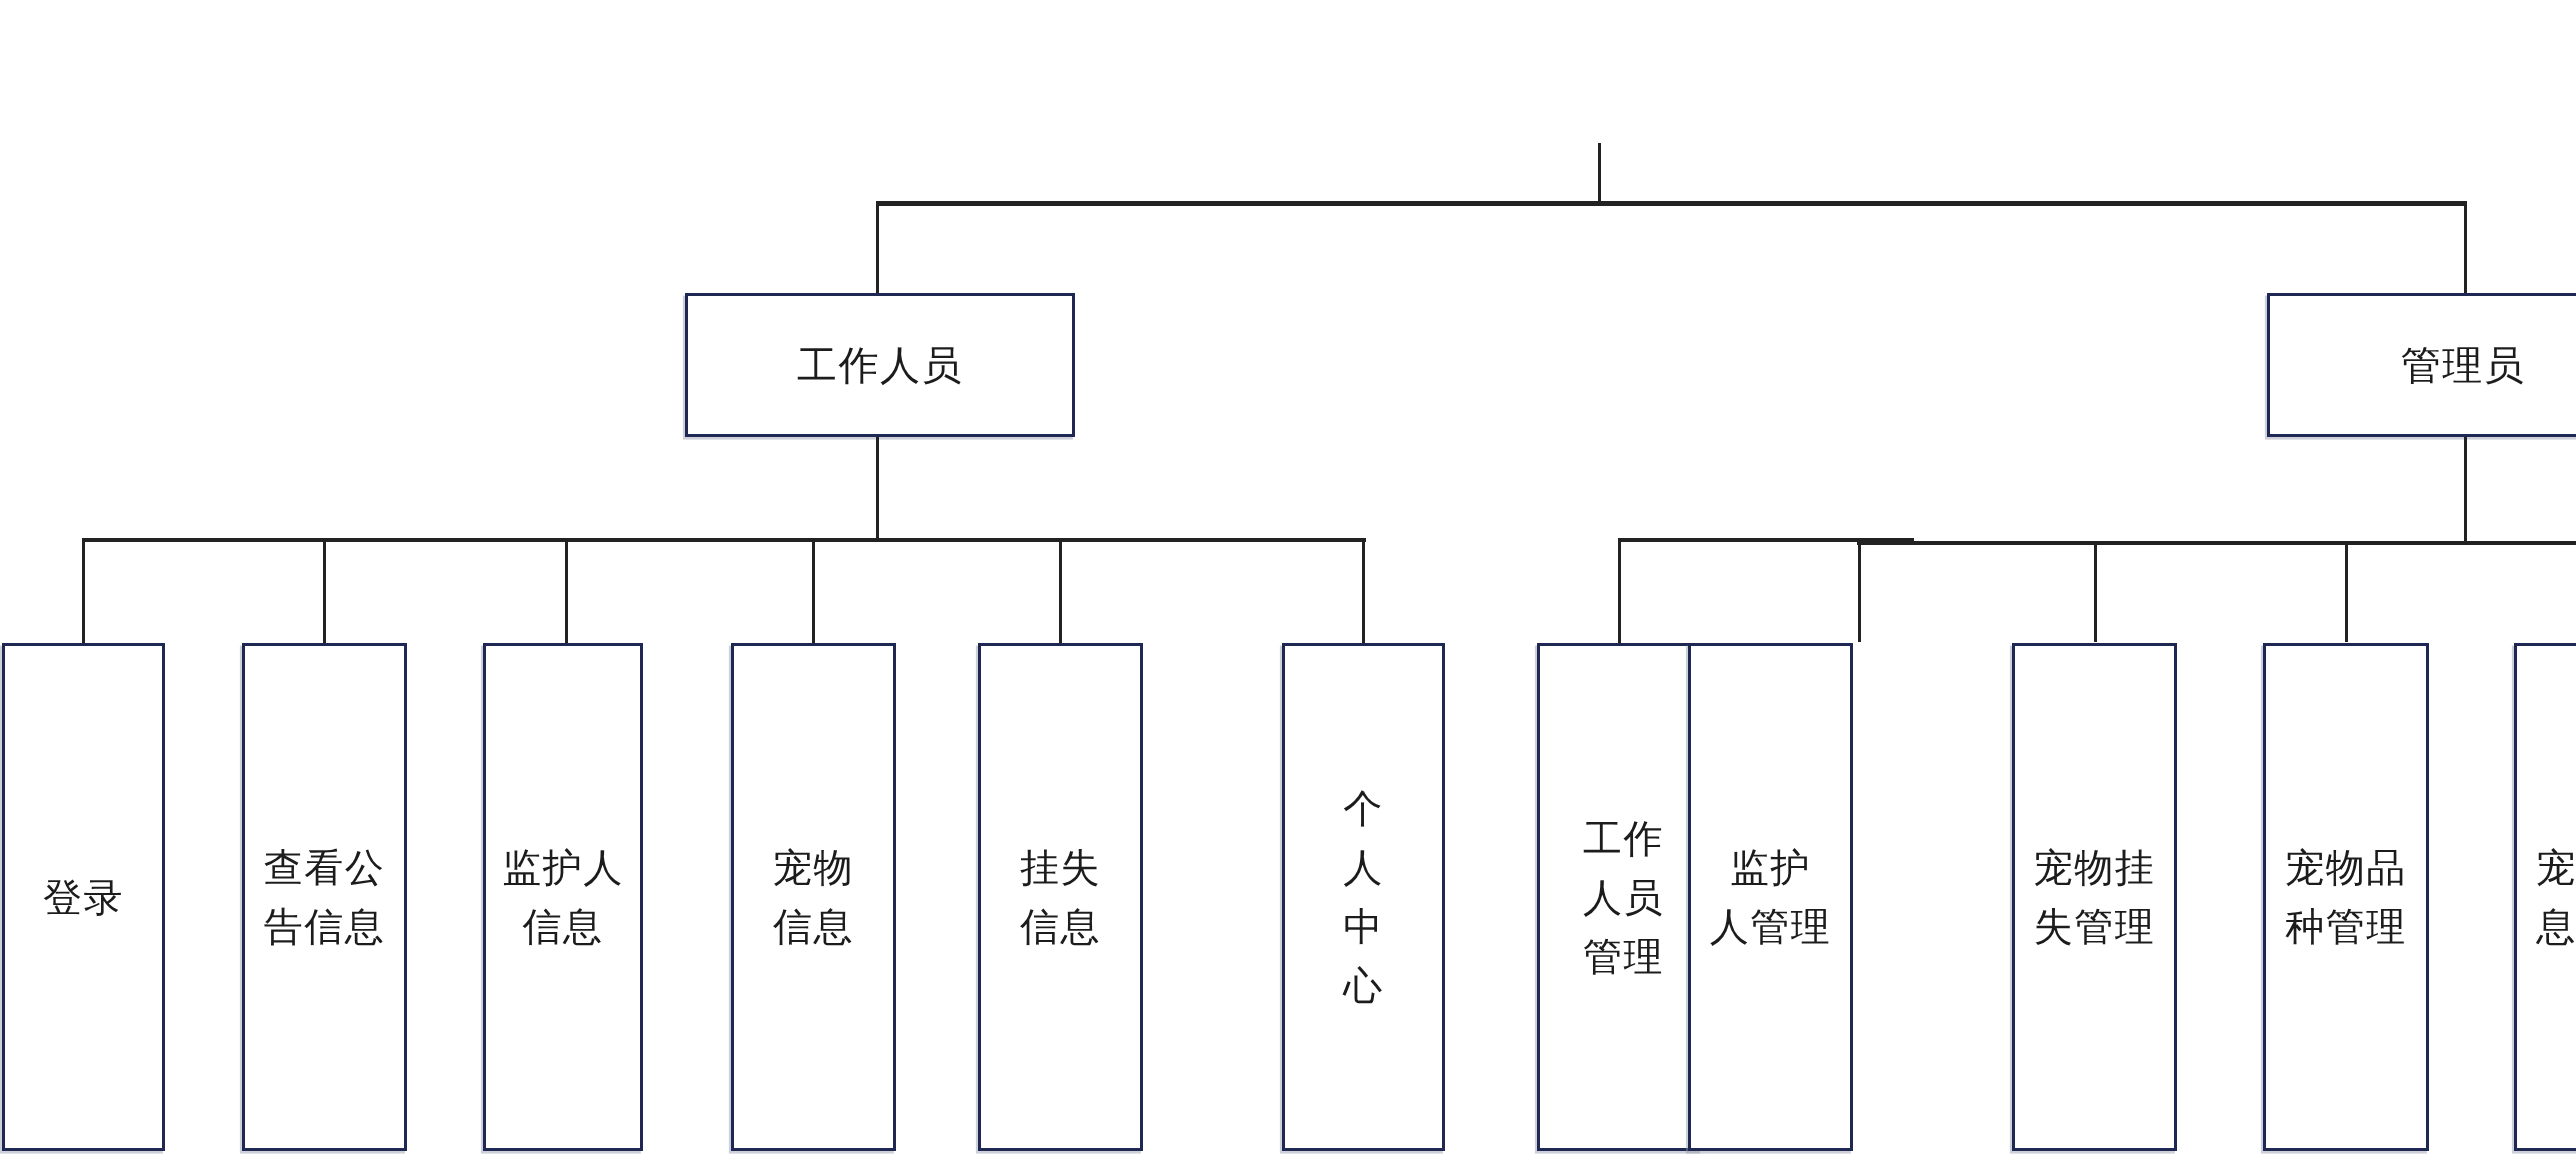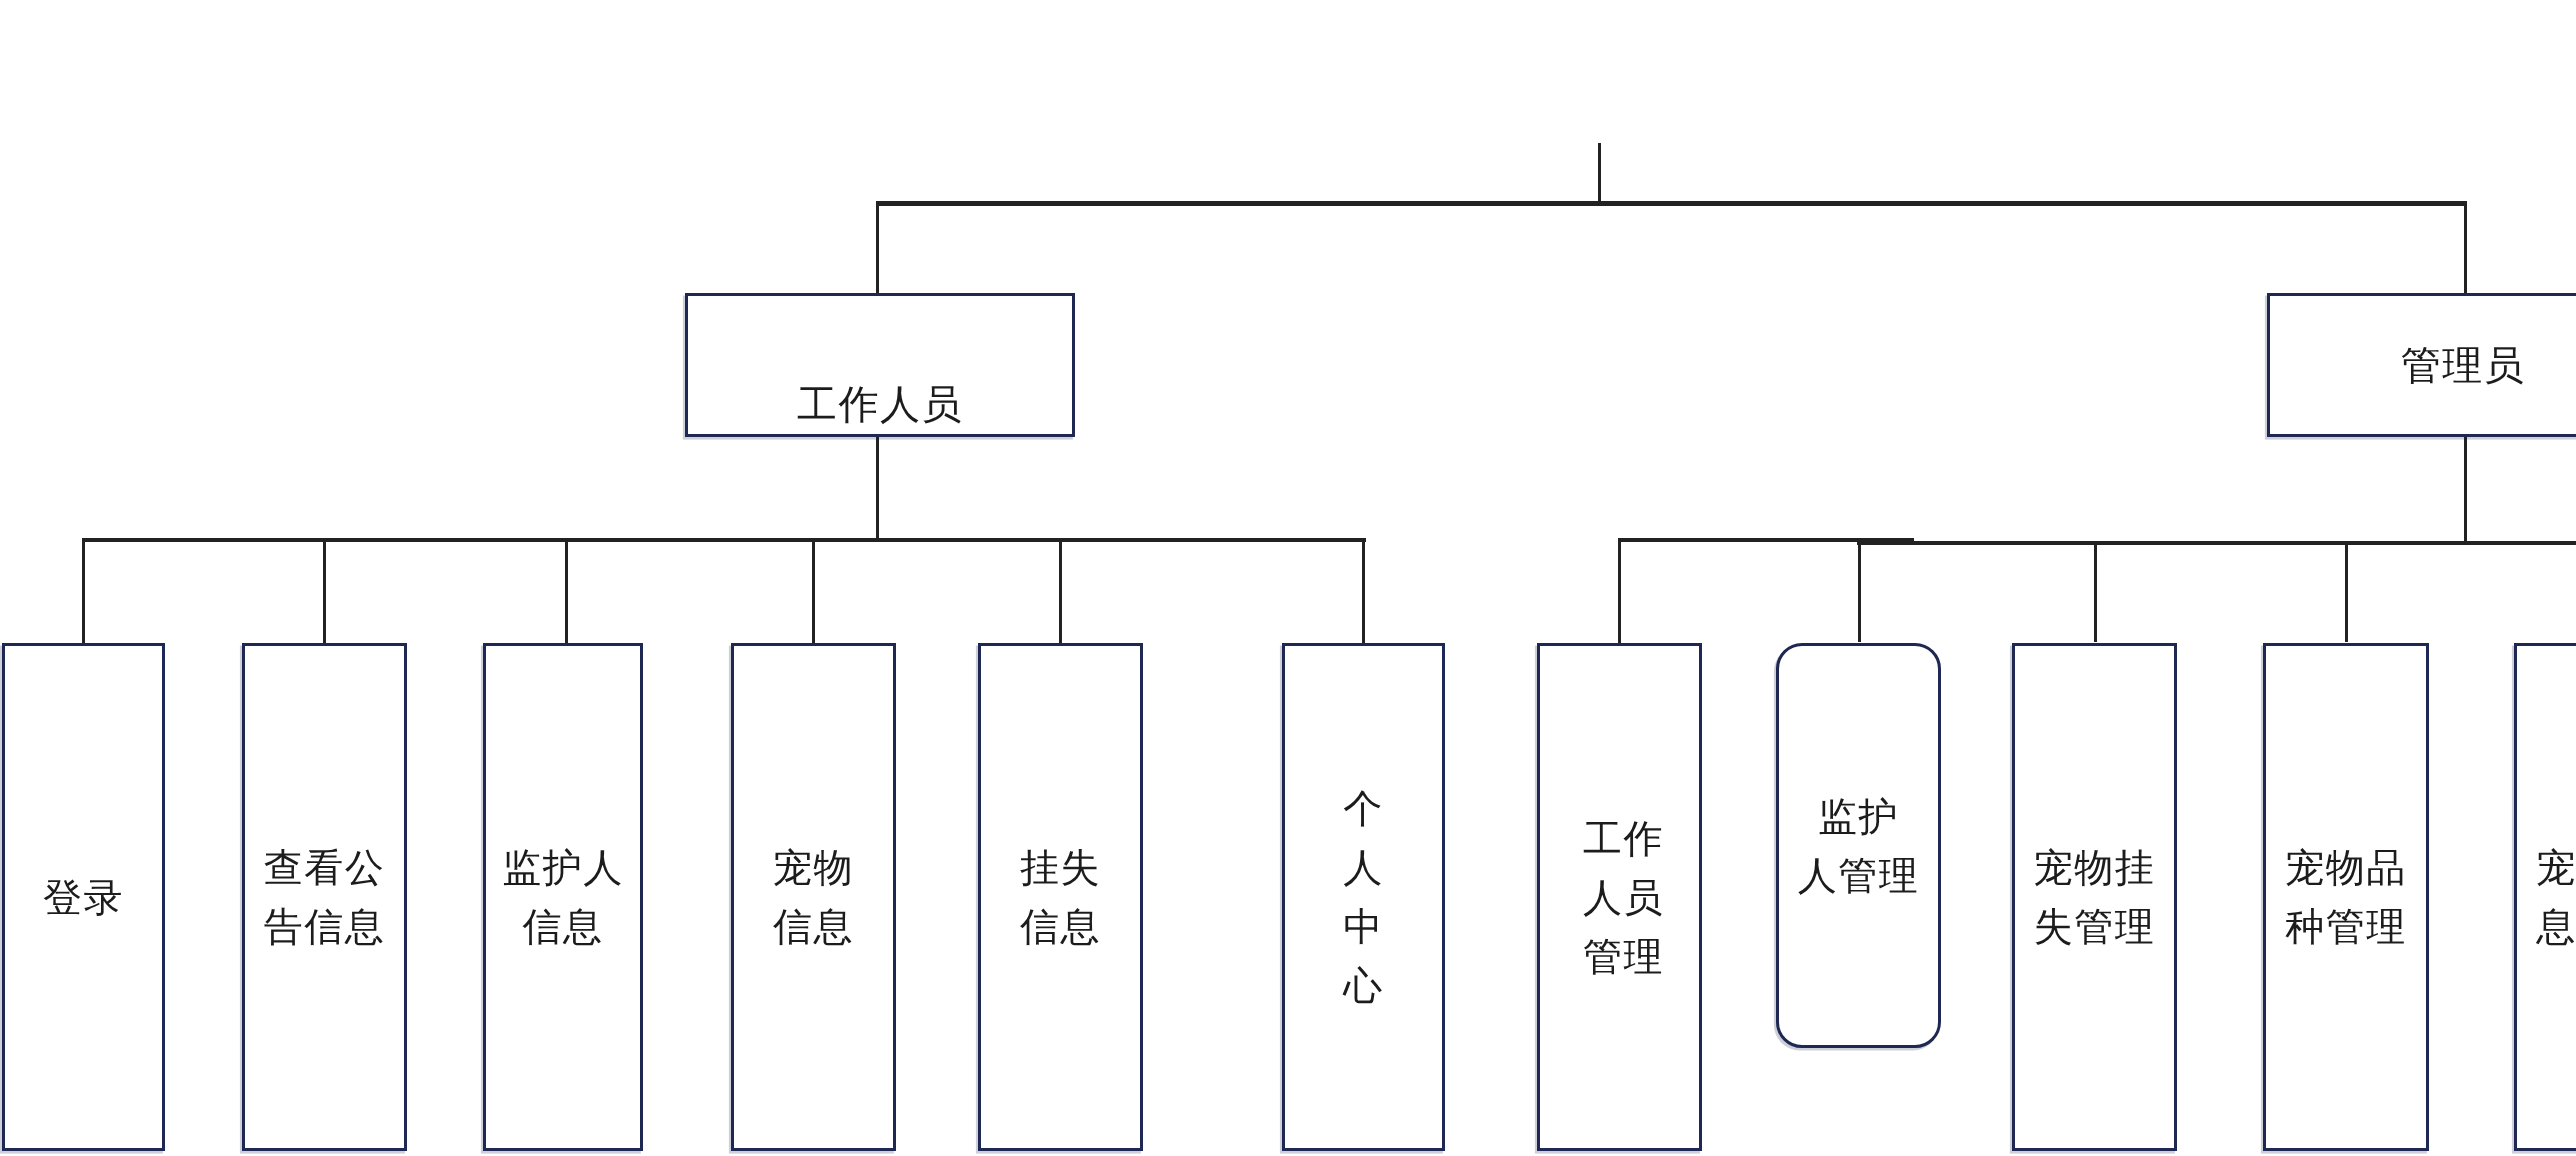--- a/index.html
+++ b/index.html
@@ -37,21 +37,21 @@
 <body>
 
 <div id="stage">
 
 
   <div class="connector" style="left:1598px; top:143px; width:3.1px; height:61px;"></div>
   <div class="connector hline-heavy" style="left:876px; top:201px; width:1591px;"></div>
   <div class="connector" style="left:876px; top:201px; width:3.1px; height:92px;"></div>
   <div class="connector" style="left:2464px; top:201px; width:3.1px; height:92px;"></div>
 
-  <div class="box" style="left:685px; top:293px; width:390px; height:144px;align-items:flex-end;">
+  <div class="box" style="left:685px; top:293px; width:390px; height:144px;">
     <div class="label">工作人员</div>
   </div>
   <div class="box" style="left:2267px; top:293px; width:392px; height:144px;">
     <div class="label">管理员</div>
   </div>
 
   <div class="connector" style="left:876px; top:437px; width:3.1px; height:101px;"></div>
   <div class="connector" style="left:82px; top:538px; width:1284px; height:4.1px;"></div>
 
   <div class="connector" style="left:2464px; top:437px; width:3.1px; height:105px;"></div>
@@ -104,21 +104,21 @@
       </div>
       <div class="connector" style="left: 1618px; top: 538px; width: 3.1px; height: 105px;"></div>
       <div class="box leaf" style="left: 1537px; top: 643px; width: 165px; height: 508px; padding-left: 8px;">
         <div class="label">
           <div>工作</div>
           <div>人员</div>
           <div>管理</div>
         </div>
       </div>
       <div class="connector" style="left: 1858px; top: 541px; width: 3.1px; height: 101px;"></div>
-      <div class="box leaf" style="left: 1776px; top: 643px; width: 165px; height: 405px; border-radius: 26px;">
+      <div class="box leaf" style="left: 1688px; top: 643px; width: 165px; height: 508px;">
         <div class="label">
           <div>监护</div>
           <div>人管理</div>
         </div>
       </div>
       <div class="connector" style="left: 2094px; top: 541px; width: 3.1px; height: 101px;"></div>
       <div class="box leaf" style="left: 2012px; top: 643px; width: 165px; height: 508px;">
         <div class="label">
           <div>宠物挂</div>
           <div>失管理</div>

